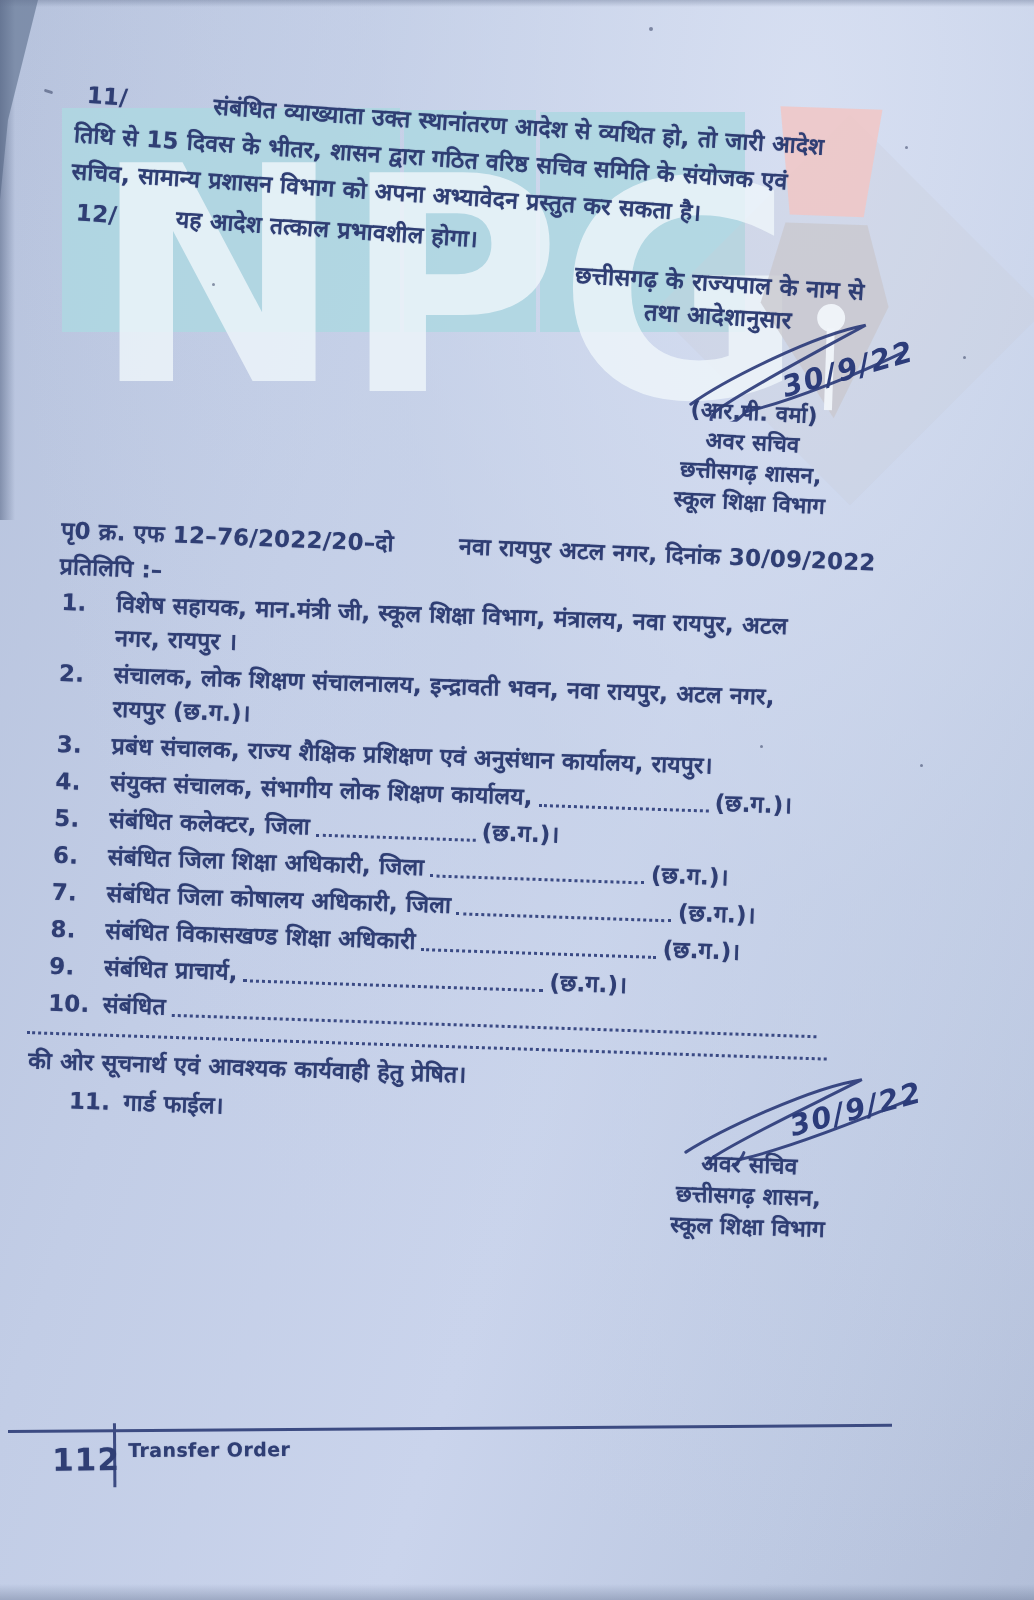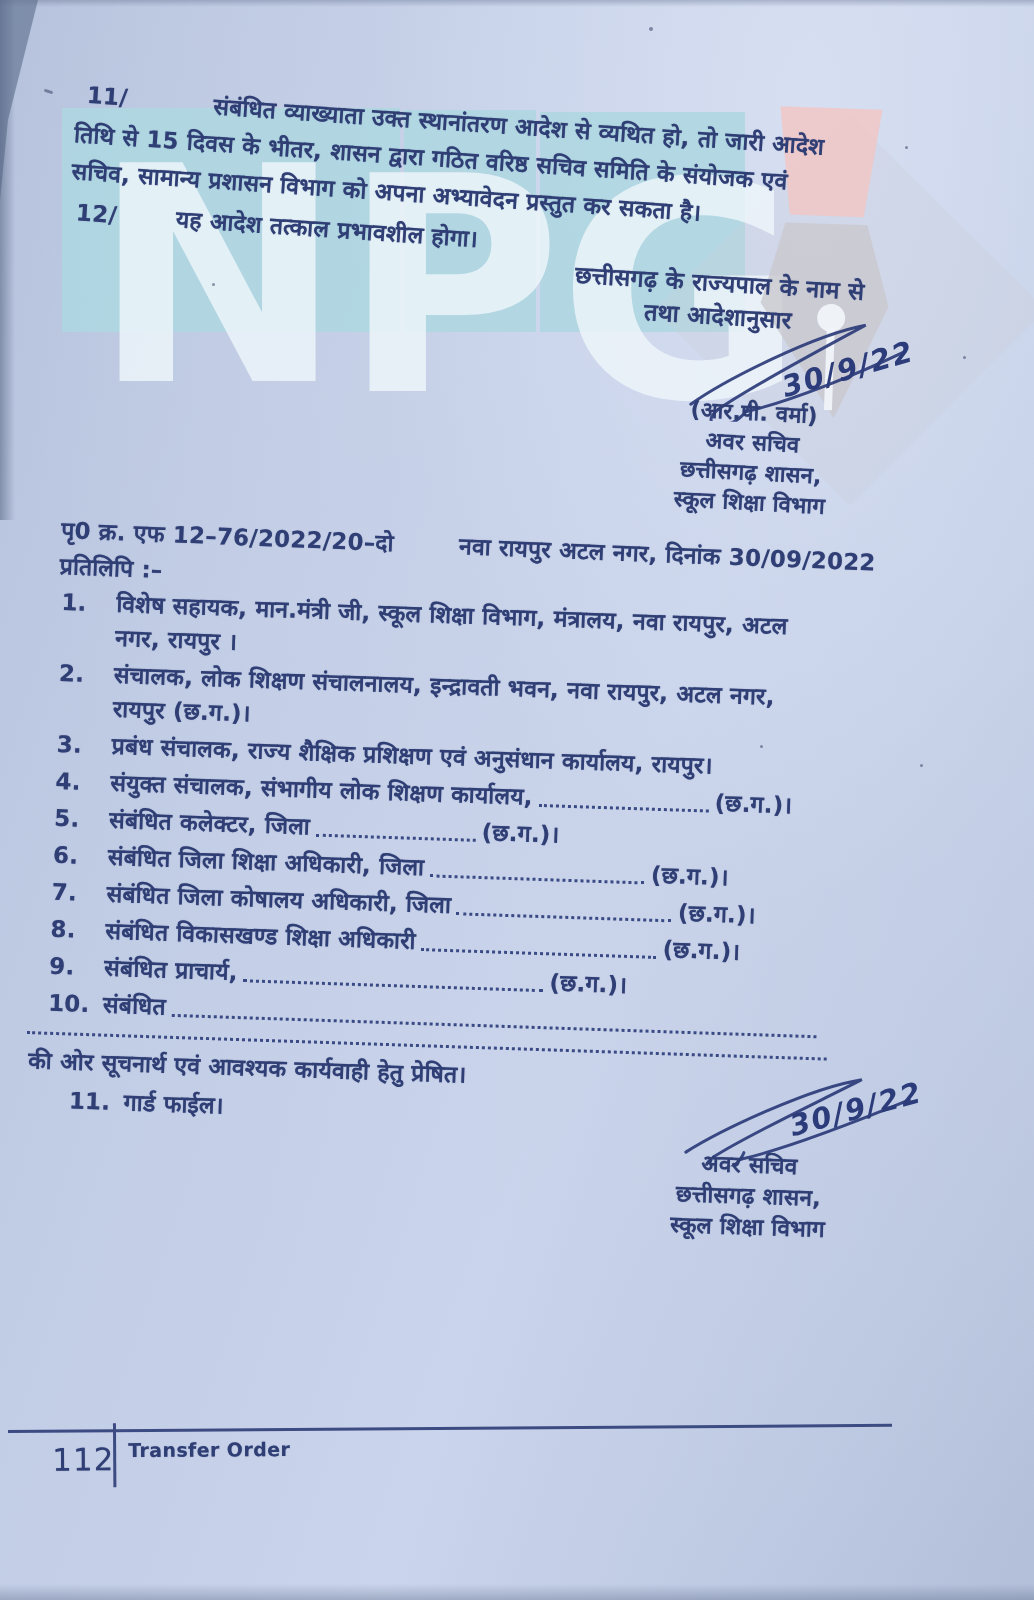--- a/index.html
+++ b/index.html
@@ -50,21 +50,21 @@
   .l4{width:170px}.l5{width:160px}.l6{width:215px}.l7{width:215px}
   .l8{width:235px}.l9{width:300px}.l10{width:645px}
   .sfx { margin-left:6px; white-space:nowrap; }
   .dotted-rule { border-top:3px dotted #3a4a84; width:800px; margin:12px 0 8px -20px; }
 
   .sig-svg path { fill:none; stroke:#2c3c7a; stroke-width:3; stroke-linecap:round; opacity:.92; }
   .sig-date { position:absolute; font-style:italic; font-weight:700; font-size:29px;
     color:#2c3c7a; letter-spacing:2px; white-space:nowrap; }
 
   .footer-line { border-top:3px solid #3c4b82; width:884px; }
-  .page-num { font-size:31px; font-weight:400; letter-spacing:1px; }
+  .page-num { font-size:31px; font-weight:700; letter-spacing:1px; }
   .footer-label { font-size:19px; font-weight:700; letter-spacing:.4px; }
   .vdiv { position:absolute; width:3px; background:#3c4b82; }
 </style>
 </head>
 <body>
 
 <div class="page">
 
   <div class="abs wm-block" style="left:62px; top:108px; width:338px; height:224px;"></div>
   <div class="abs wm-block" style="left:404px; top:110px; width:132px; height:222px;"></div>

